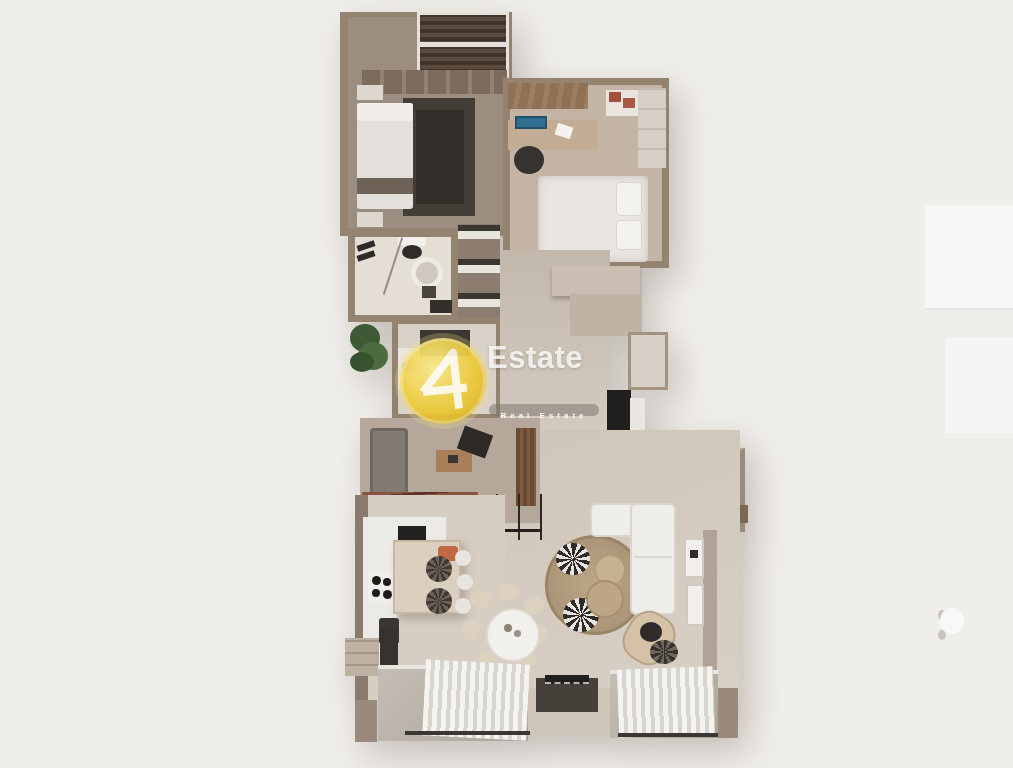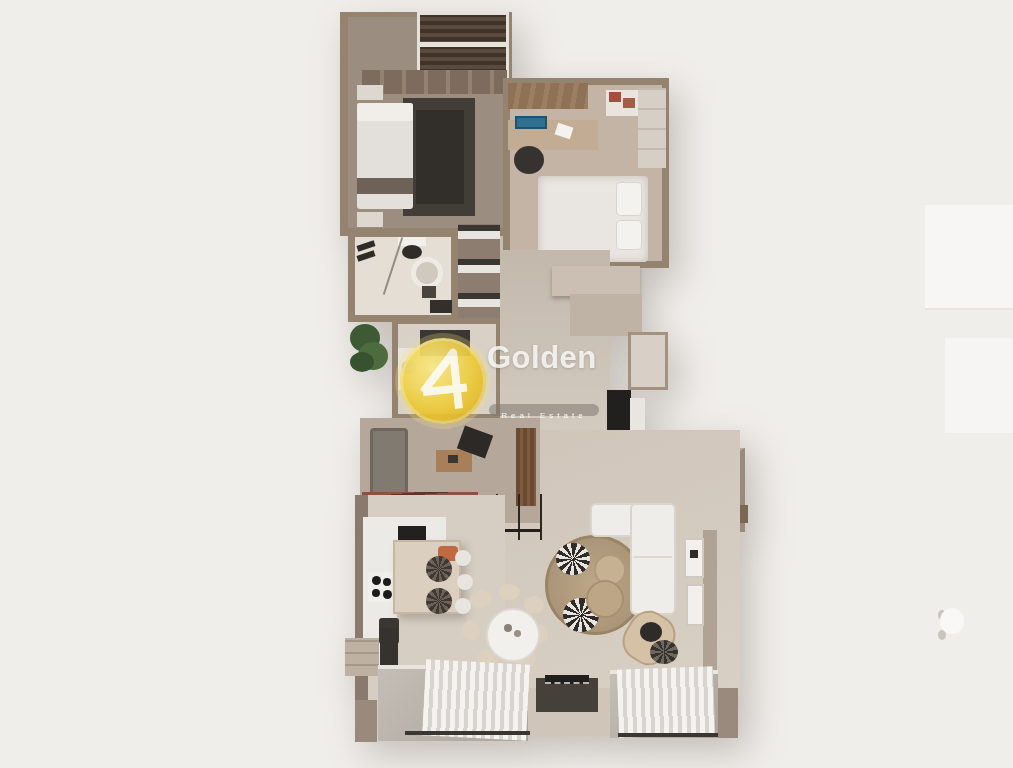--- a/index.html
+++ b/index.html
@@ -149,17 +149,17 @@
 <div class="abs" style="left:925px;top:205px;width:88px;height:105px;background:#f8f6f4;border-bottom:2px solid rgba(120,110,100,.12);"></div>
 <div class="abs" style="left:945px;top:338px;width:68px;height:95px;background:#f7f5f3;"></div>
 <div class="abs dot" style="left:940px;top:608px;width:24px;height:26px;background:#faf8f6;box-shadow:-10px -6px 0 -8px #c9c4bd,-10px 14px 0 -8px #c9c4bd;"></div>
 
 <div class="abs" style="left:0;top:0;width:1013px;height:768px;pointer-events:none;">
   <div class="abs dot" style="left:400px;top:338px;width:86px;height:86px;opacity:.93;background:radial-gradient(circle at 38% 34%,#f9ea8a,#ecc937 55%,#d3a416);box-shadow:0 0 0 5px rgba(240,222,130,.28), inset 0 0 0 3px rgba(255,255,255,.28);">
     <svg width="86" height="86" viewBox="0 0 86 86" style="position:absolute;left:0;top:0;transform:rotate(-6deg);">
       <path d="M22 52 L56 16 L56 72 M22 52 H66" stroke="rgba(255,255,255,.88)" stroke-width="8" fill="none" stroke-linejoin="round"></path>
     </svg>
   </div>
-  <div class="wm-text" style="left:487px;top:340px;font-size:31px;">Golden</div>
+  <div class="wm-text" style="left:487px;top:340px;font-size:31px;">Estate</div>
   <div class="abs" style="left:489px;top:404px;width:110px;height:12px;background:rgba(125,118,110,.55);border-radius:6px;text-align:center;">
-    <span style="color:rgba(255,255,255,.92);font-size:8px;letter-spacing:4px;line-height:12px;font-weight:normal;">Real Estate</span>
+    <span style="color:rgba(255,255,255,.92);font-size:8px;letter-spacing:4px;line-height:12px;font-weight:bold;">Real Estate</span>
   </div>
 </div>
 
 </body></html>

